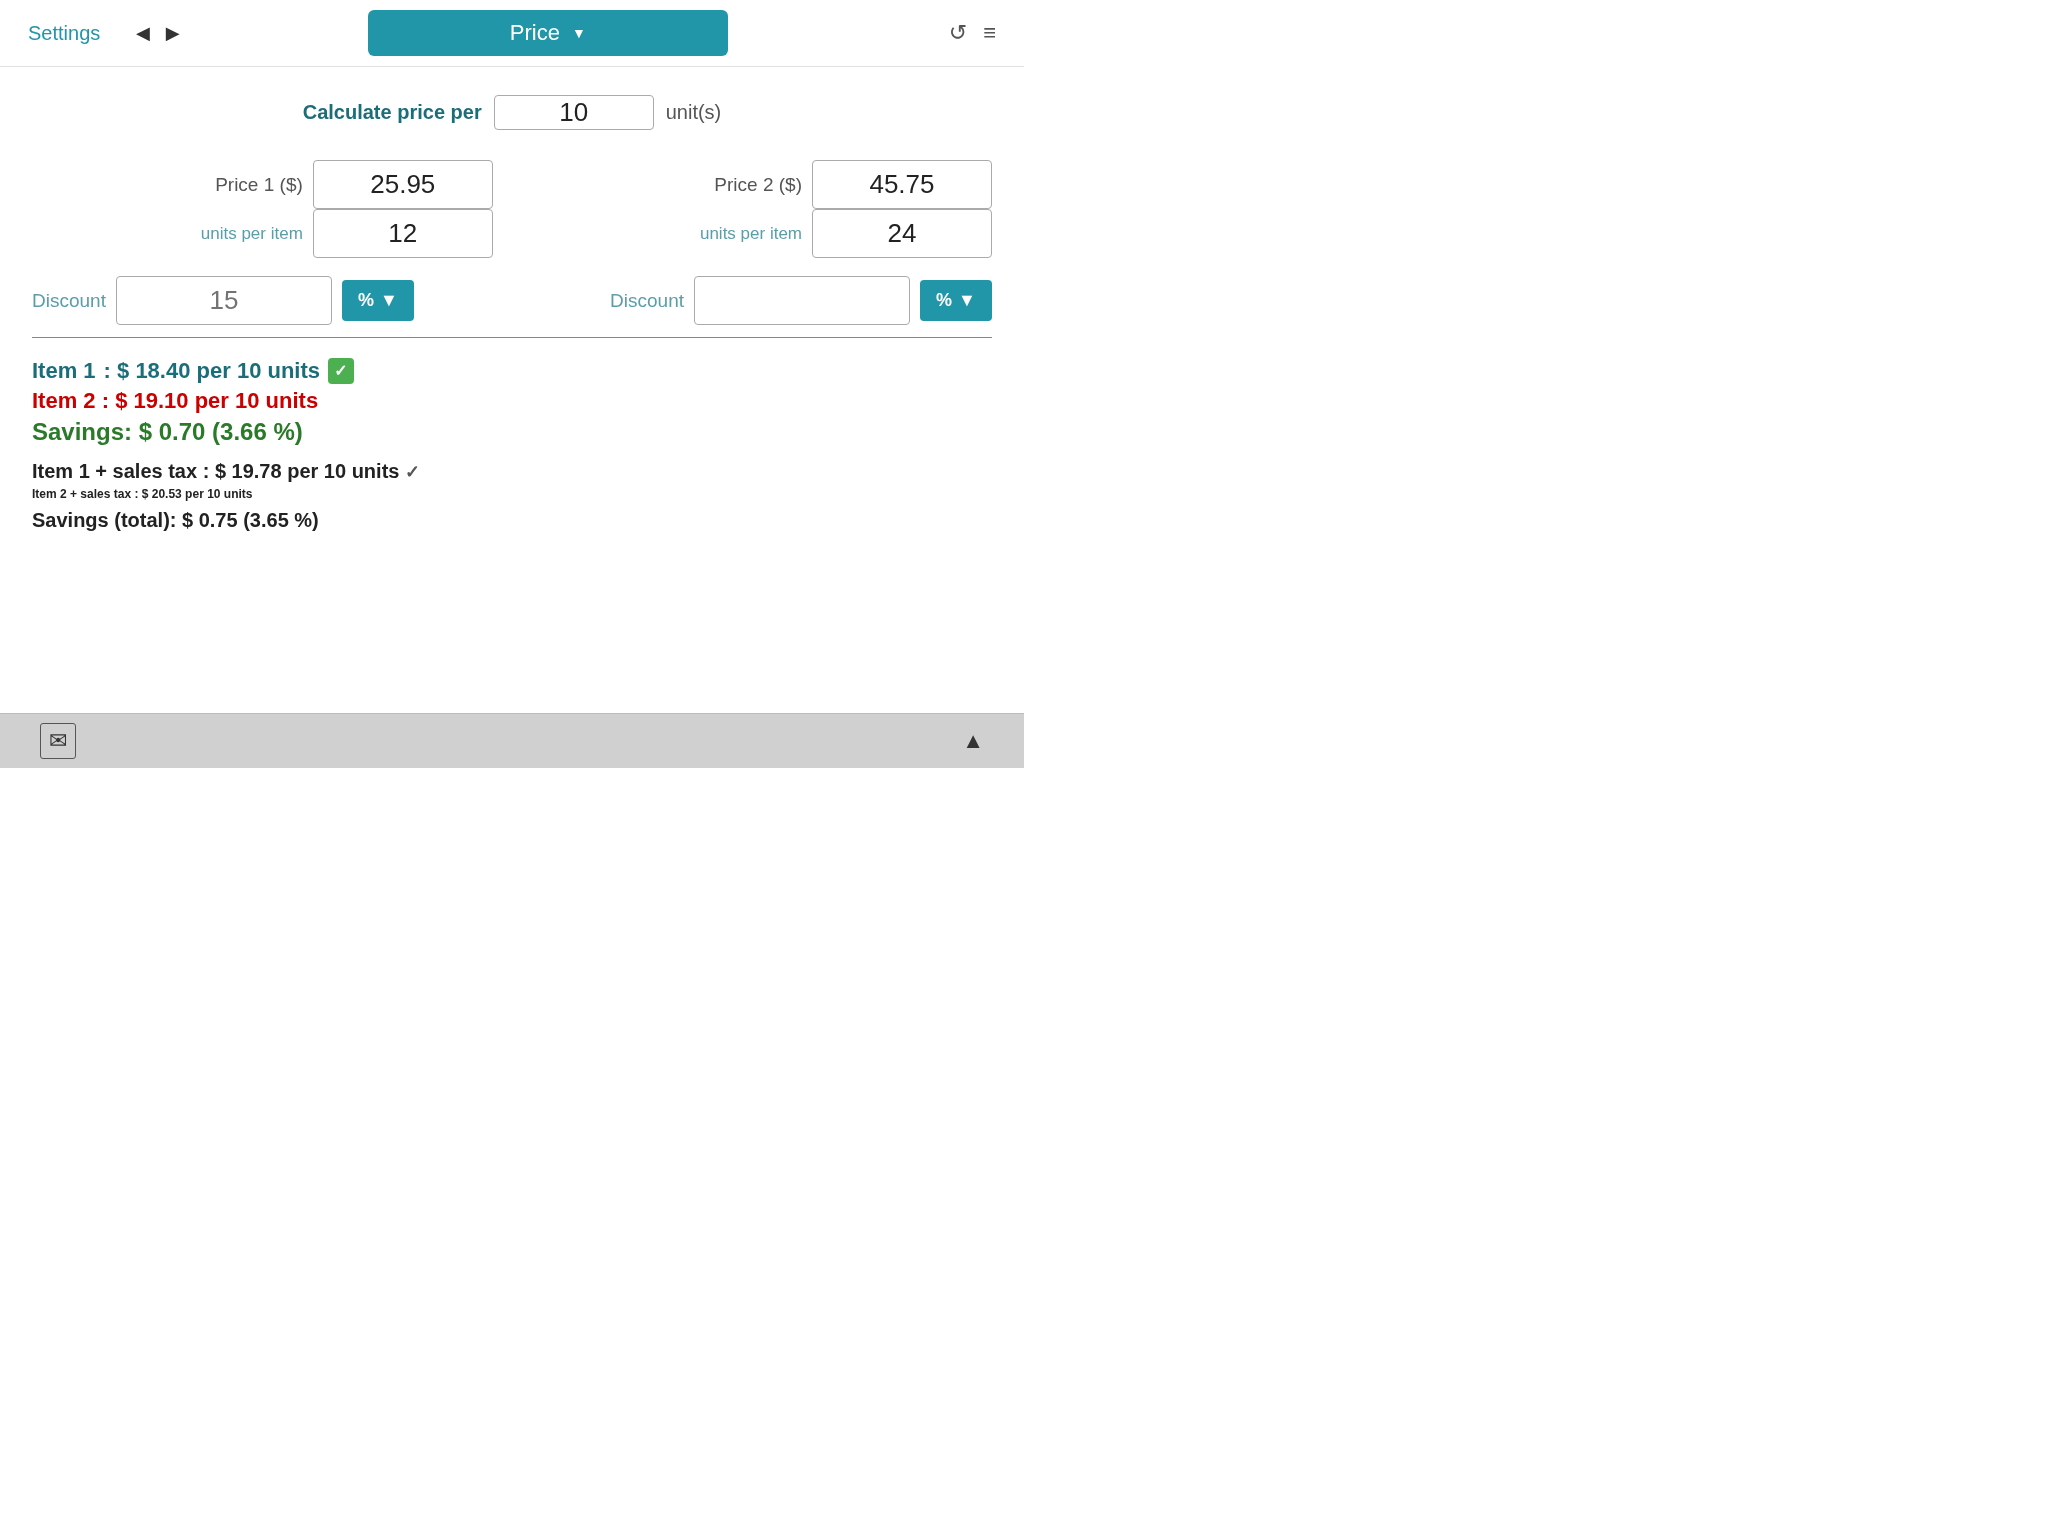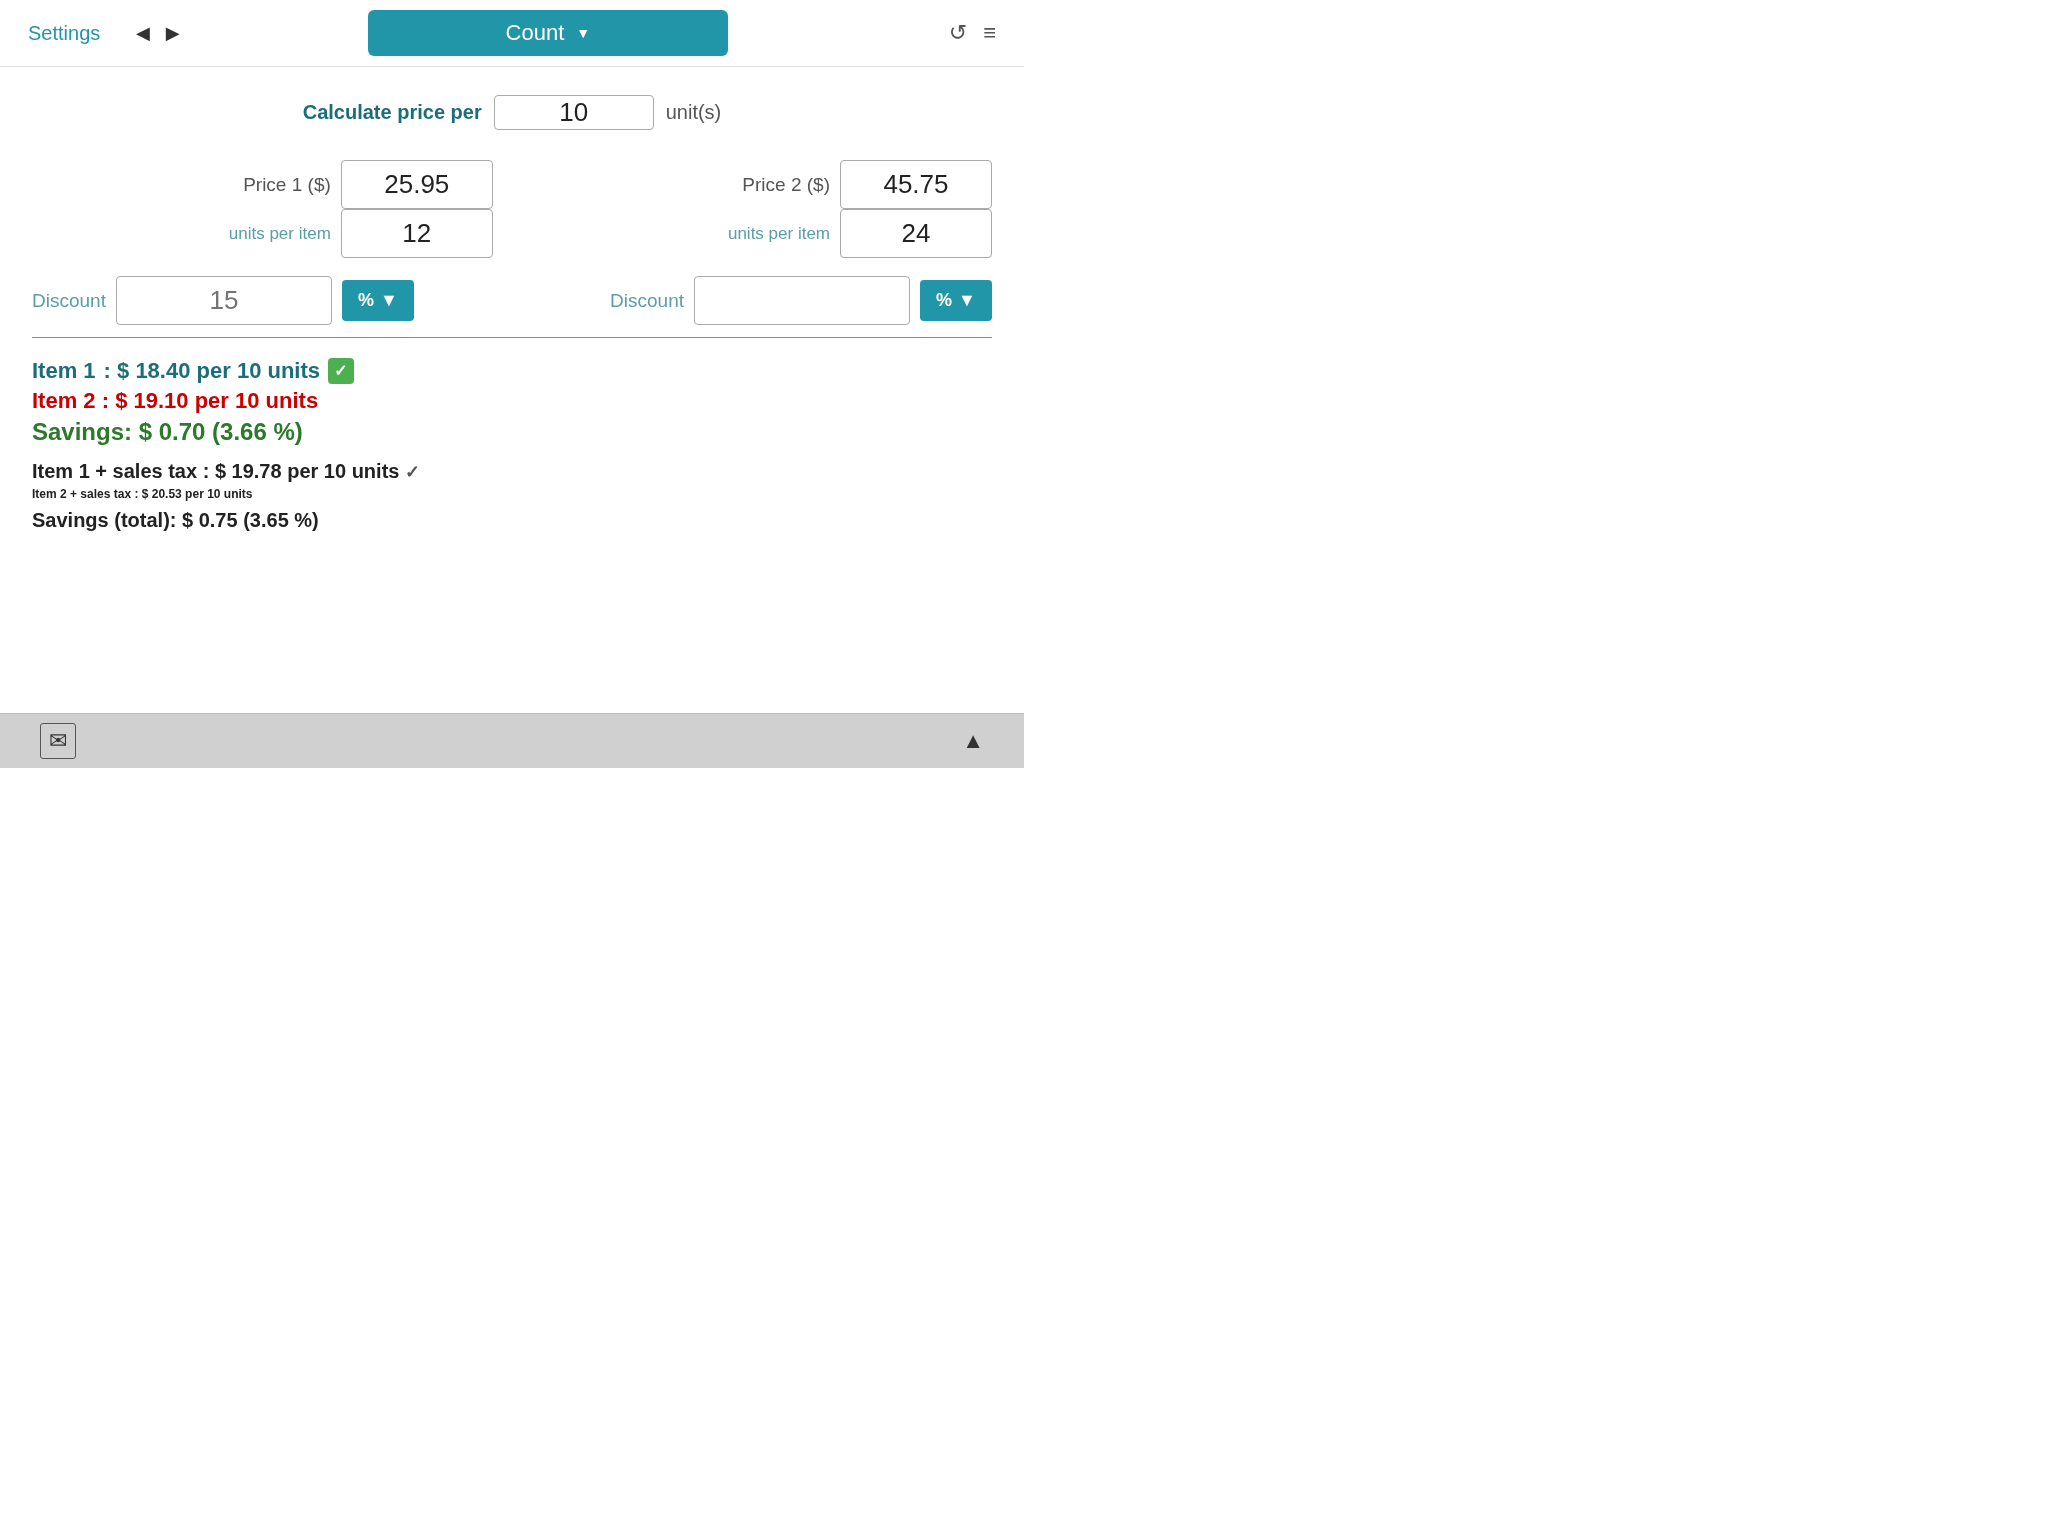--- a/index.html
+++ b/index.html
@@ -143,21 +143,21 @@
     }
     .field-label span {
       font-weight: 400;
       color: #555;
     }
     .price-input {
       border: 1.5px solid #aaa;
       border-radius: 4px;
       font-size: 26px;
       text-align: center;
-      width: 152px;
+      width: 180px;
       padding: 8px;
       color: #222;
       outline: none;
     }
     .units-label {
       font-size: 17px;
       color: #5a9ea8;
       white-space: nowrap;
     }
 
@@ -302,21 +302,21 @@
 <body>
 
 <div class="header">
   <span class="header-settings">Settings</span>
   <div class="header-nav">
     <span class="nav-arrow">◀</span>
     <span class="nav-arrow">▶</span>
   </div>
   <div class="header-center">
     <button class="header-title-btn">
-      <span>Count</span>
+      <span>Price</span>
       <span class="dropdown-arrow">▼</span>
     </button>
   </div>
   <div class="header-right">
     <span class="header-icon">↺</span>
     <span class="header-icon">≡</span>
   </div>
 </div>
 
 <div class="main-content">

